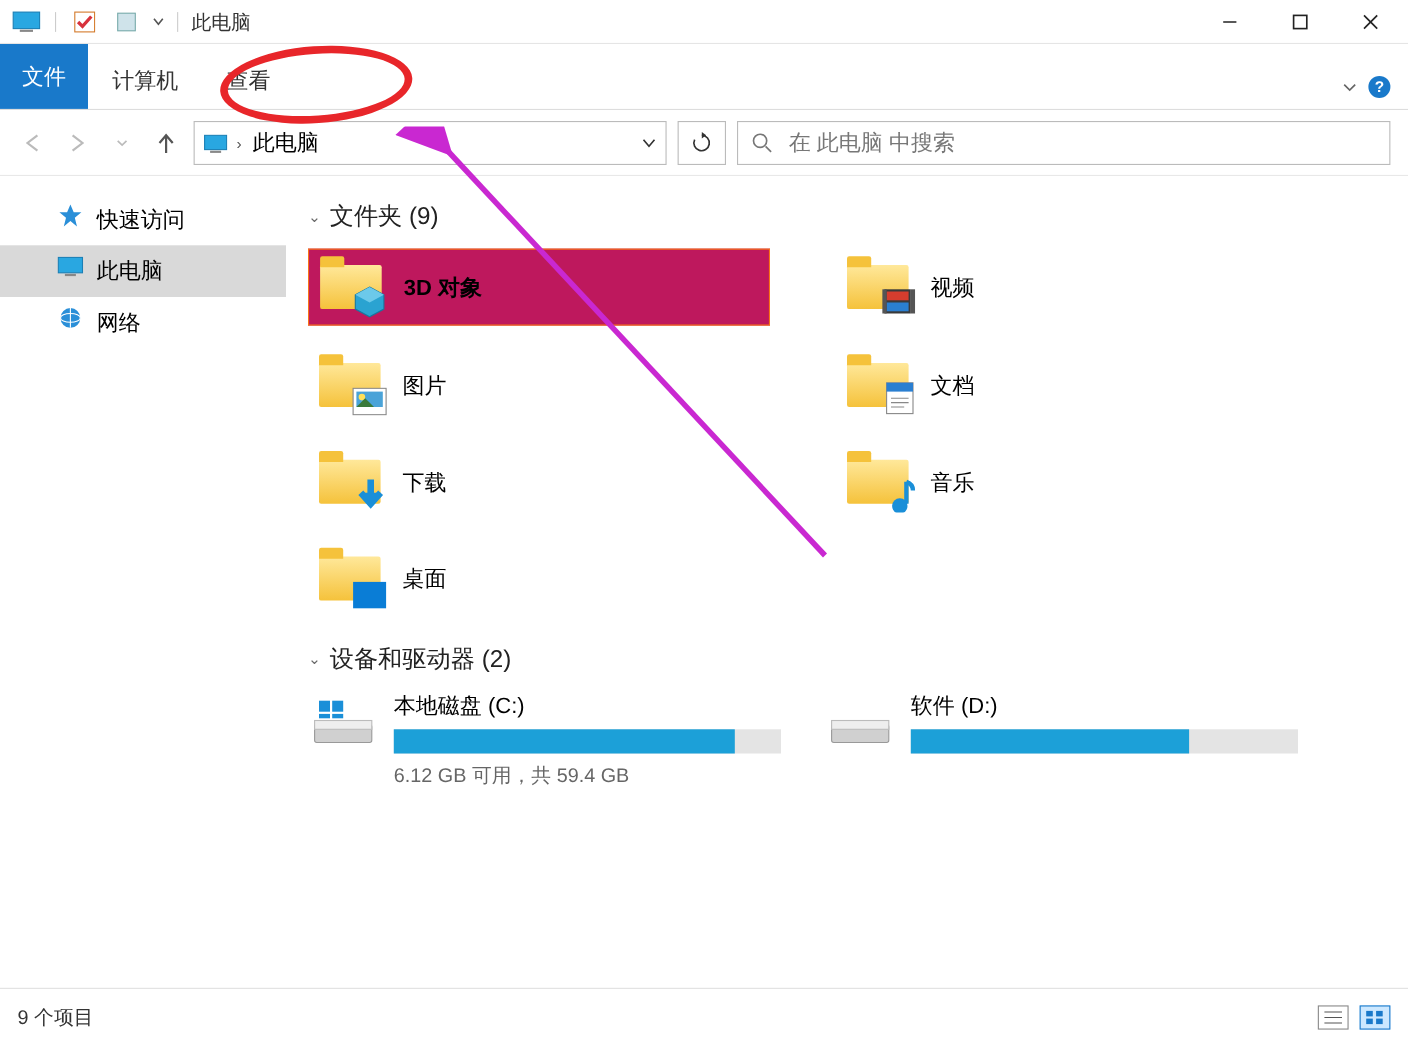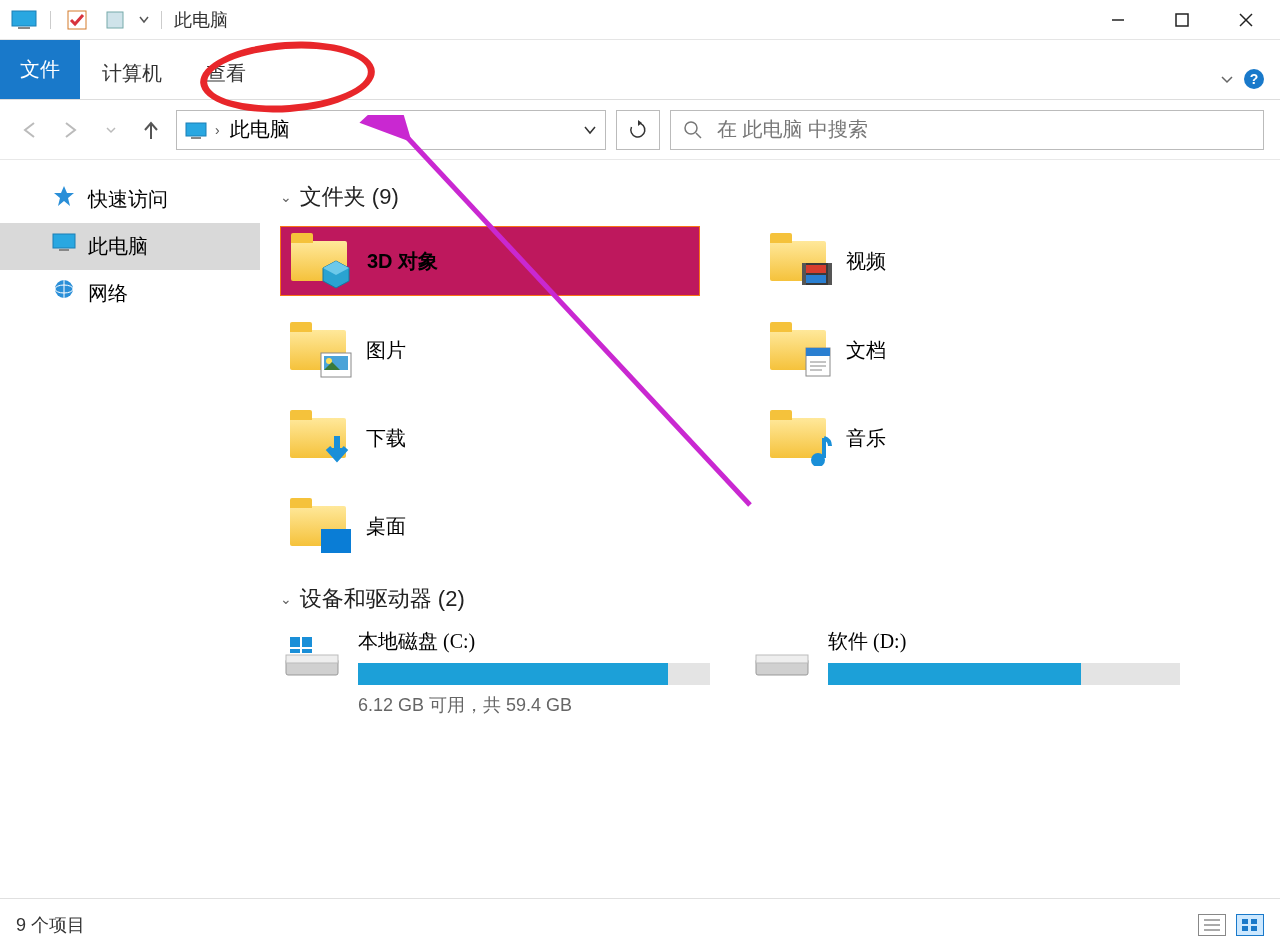--- a/index.html
+++ b/index.html
@@ -51,21 +51,21 @@
 
 
 .foldershape { position:absolute; left:0; top:6px; width:56px; height:40px; background:linear-gradient(#ffe89a,#f5c23b); border-radius:2px; }
 .foldershape::before { content:''; position:absolute; top:-8px; left:0; width:22px; height:10px; background:#f5c23b; border-radius:2px 2px 0 0; }
 .overlay { position:absolute; bottom:-2px; right:-2px; }
 
 .drives { display:grid; grid-template-columns: 430px 430px; gap:20px 40px; }
 .drive { display:flex; gap:14px; align-items:flex-start; }
 .drive-icon { width:64px; height:56px; display:flex; align-items:center; justify-content:center; }
 .drive-info { flex:1; display:flex; flex-direction:column; gap:8px; }
-.drive-name { font-size:20px;font-family:Liberation Serif, serif; }
+.drive-name { font-size:20px; }
 .bar { height:22px; background:#e4e4e4; position:relative; }
 .bar-fill { position:absolute; left:0; top:0; bottom:0; background:#1ca0d8; }
 .drive-free { font-size:18px; color:#666; }
 
 
 .status { position:absolute; bottom:0; left:0; right:0; height:52px; border-top:1px solid #e0e0e0; display:flex; align-items:center; padding:0 16px; font-size:18px; color:#333; }
 .status-right { margin-left:auto; display:flex; gap:10px; }
 .view-btn { width:28px; height:22px; border:1px solid #888; display:flex; align-items:center; justify-content:center; }
 .view-btn.active { background:#cce8ff; border-color:#1979ca; }
 

